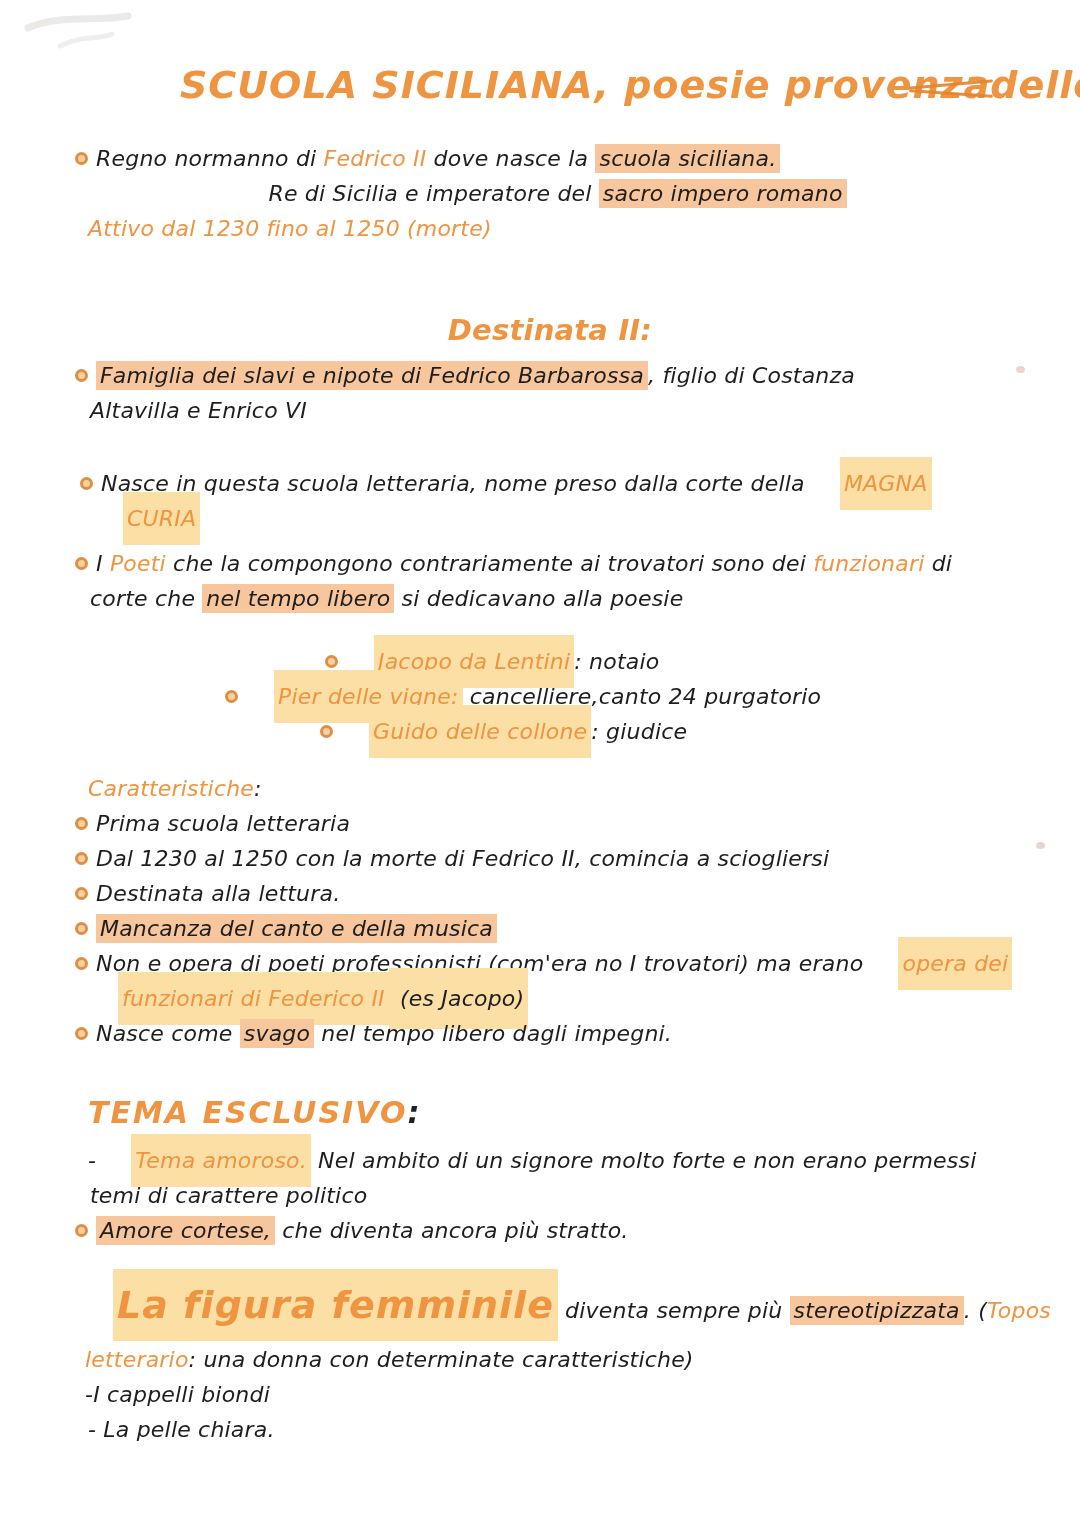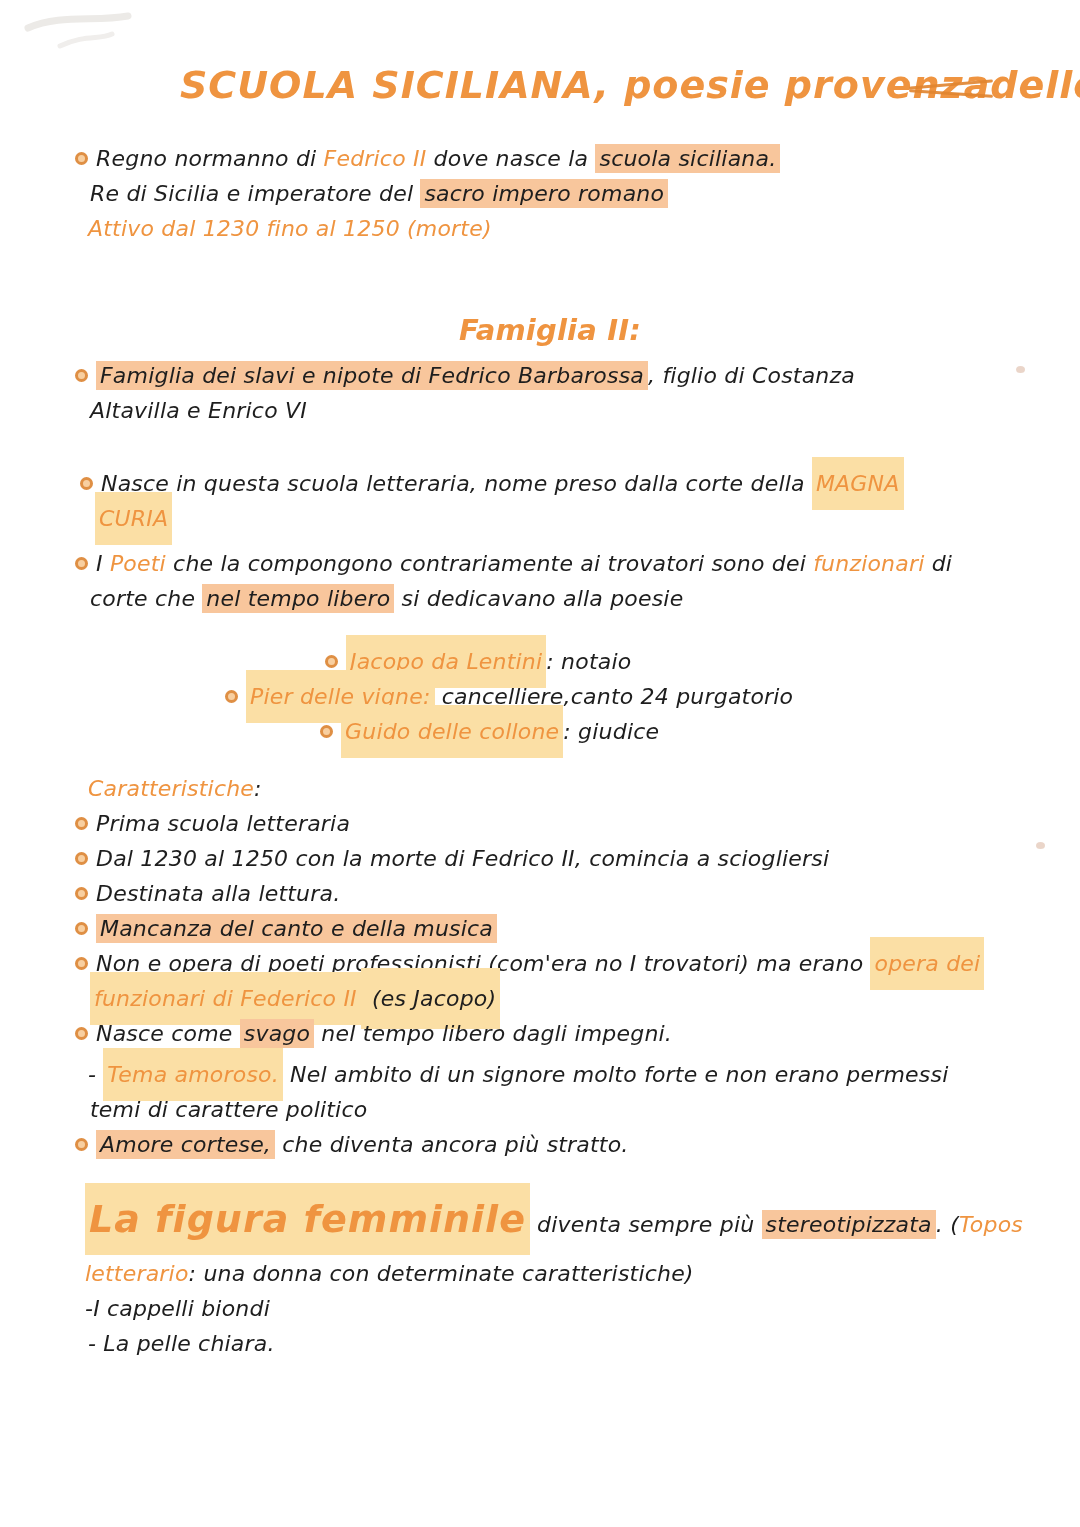--- a/index.html
+++ b/index.html
@@ -18,21 +18,21 @@
   .line{white-space:nowrap;line-height:35px;font-size:22px;letter-spacing:.2px;position:relative;}
   .k-title{font-size:38px;line-height:60px;color:var(--orange);font-weight:bold;letter-spacing:1px;}
   .k-heading{font-size:29px;line-height:44px;color:var(--orange);text-align:center;font-weight:bold;}
   .k-tema{font-size:30px;line-height:48px;font-weight:bold;letter-spacing:2px;}
   .k-big{line-height:62px;}
   .seg-big{font-size:38px;font-weight:bold;letter-spacing:1px;}
   .s-ink{color:var(--ink);}
   .s-orange{color:var(--orange);}
   .s-peach{color:var(--ink);background:var(--peach);padding:2px 4px;}
   .s-yellow{color:var(--ink);background:var(--yellow);padding:18px 4px;font-style:italic;}
-  .s-oy{color:var(--orange);background:var(--yellow);padding:14px 4px;}
+  .s-oy{color:var(--orange);background:var(--yellow);padding:14px 4px;margin-left:28px;}
   .s-scribble{position:relative;display:inline-block;text-align:center;}
   .s-scribble::before,.s-scribble::after{
     content:"";position:absolute;left:-3px;right:-3px;height:3px;
     background:var(--orange-deep);border-radius:3px;opacity:.9;
   }
   .s-scribble::before{top:46%;transform:rotate(-5deg);}
   .s-scribble::after{top:62%;transform:rotate(4deg);}
   .bullet{
     display:inline-block;width:7px;height:7px;border-radius:50%;
     border:3px solid #df8f44;background:#f8cfa0;
@@ -45,40 +45,41 @@
 <body>
 
 <svg id="corner-smudge" width="220" height="120" viewBox="0 0 220 120" aria-hidden="true">
   <path d="M28 28 C 60 14, 95 22, 128 16" stroke="#eceae7" stroke-width="7" fill="none" stroke-linecap="round"></path>
   <path d="M60 46 C 85 34, 100 40, 112 34" stroke="#f0eeec" stroke-width="5" fill="none" stroke-linecap="round"></path>
 </svg>
 
 <div id="note-page">
     <div class="line k-title" style="margin-top: 55px; margin-left: 105px;"><span class="">SCUOLA SICILIANA, poesie prove</span><span class="s-scribble">nza</span><span class="">delle</span></div>
     <div class="line" style="margin-top: 26px;"><span class="bullet"></span><span class="s-ink">Regno normanno di </span><span class="s-orange">Fedrico II</span><span class="s-ink"> dove nasce la </span><span class="s-peach">scuola siciliana.</span></div>
-    <div class="line" style="margin-left: 15px;"><span class="s-ink">Re di Sicilia e imperatore del </span><span class="s-peach">sacro impero romano</span></div>
+    <div class="line" style="margin-left: 15px; text-align: center;"><span class="s-ink">Re di Sicilia e imperatore del </span><span class="s-peach">sacro impero romano</span></div>
     <div class="line" style="margin-left: 13px;"><span class="s-orange">Attivo dal 1230 fino al 1250 (morte)</span></div>
-    <div class="line k-heading" style="margin-top: 62px;"><span class="">Famiglia II:</span></div>
+    <div class="line k-heading" style="margin-top: 62px;"><span class="">Destinata II:</span></div>
     <div class="line" style="margin-top: 6px;"><span class="bullet"></span><span class="s-peach">Famiglia dei slavi e nipote di Fedrico Barbarossa</span><span class="s-ink">, figlio di Costanza</span></div>
     <div class="line" style="margin-left: 15px;"><span class="s-ink">Altavilla e Enrico VI</span></div>
     <div class="line" style="margin-top: 38px; margin-left: 5px;"><span class="bullet"></span><span class="s-ink">Nasce in questa scuola letteraria, nome preso dalla corte della </span><span class="s-oy">MAGNA</span></div>
     <div class="line" style="margin-left: 20px;"><span class="s-oy">CURIA</span></div>
     <div class="line" style="margin-top: 10px;"><span class="bullet"></span><span class="s-ink">I </span><span class="s-orange">Poeti</span><span class="s-ink"> che la compongono contrariamente ai trovatori sono dei </span><span class="s-orange">funzionari</span><span class="s-ink"> di</span></div>
     <div class="line" style="margin-left: 15px;"><span class="s-ink">corte che </span><span class="s-peach">nel tempo libero</span><span class="s-ink"> si dedicavano alla poesie</span></div>
     <div class="line" style="margin-top: 28px; margin-left: 250px;"><span class="bullet"></span><span class="s-oy">Jacopo da Lentini</span><span class="s-ink">: notaio</span></div>
     <div class="line" style="margin-left: 150px;"><span class="bullet"></span><span class="s-oy">Pier delle vigne:</span><span class="s-ink"> cancelliere,canto 24 purgatorio</span></div>
     <div class="line" style="margin-left: 245px;"><span class="bullet"></span><span class="s-oy">Guido delle collone</span><span class="s-ink">: giudice</span></div>
     <div class="line" style="margin-top: 22px; margin-left: 13px;"><span class="s-orange">Caratteristiche</span><span class="s-ink">:</span></div>
     <div class="line"><span class="bullet"></span><span class="s-ink">Prima scuola letteraria</span></div>
     <div class="line"><span class="bullet"></span><span class="s-ink">Dal 1230 al 1250 con la morte di Fedrico II, comincia a sciogliersi</span></div>
     <div class="line"><span class="bullet"></span><span class="s-ink">Destinata alla lettura.</span></div>
     <div class="line"><span class="bullet"></span><span class="s-peach">Mancanza del canto e della musica</span></div>
     <div class="line"><span class="bullet"></span><span class="s-ink">Non e opera di poeti professionisti (com'era no I trovatori) ma erano </span><span class="s-oy">opera dei</span></div>
     <div class="line" style="margin-left: 15px;"><span class="s-oy">funzionari di Federico II</span><span class="s-yellow"> (es Jacopo)</span></div>
     <div class="line"><span class="bullet"></span><span class="s-ink">Nasce come </span><span class="s-peach">svago</span><span class="s-ink"> nel tempo libero dagli impegni.</span></div>
+    <div class="line k-tema" style="margin-top: 38px; margin-left: 13px;"><span class="s-orange">TEMA ESCLUSIVO</span><span class="s-ink">:</span></div>
     <div class="line" style="margin-top: 6px; margin-left: 13px;"><span class="s-ink">- </span><span class="s-oy">Tema amoroso.</span><span class="s-ink"> Nel ambito di un signore molto forte e non erano permessi</span></div>
     <div class="line" style="margin-left: 15px;"><span class="s-ink">temi di carattere politico</span></div>
     <div class="line"><span class="bullet"></span><span class="s-peach">Amore cortese,</span><span class="s-ink"> che diventa ancora più stratto.</span></div>
     <div class="line k-big" style="margin-top: 26px; margin-left: 10px;"><span class="s-oy seg-big">La figura femminile</span><span class="s-ink"> diventa sempre più </span><span class="s-peach">stereotipizzata</span><span class="s-ink">. (</span><span class="s-orange">Topos</span></div>
     <div class="line" style="margin-left: 10px;"><span class="s-orange">letterario</span><span class="s-ink">: una donna con determinate caratteristiche)</span></div>
     <div class="line" style="margin-left: 10px;"><span class="s-ink">-I cappelli biondi</span></div>
     <div class="line" style="margin-left: 13px;"><span class="s-ink">- La pelle chiara.</span></div>
   </div>
 
 <div class="artifact-dot" style="left: 1016px; top: 366px;"></div>

